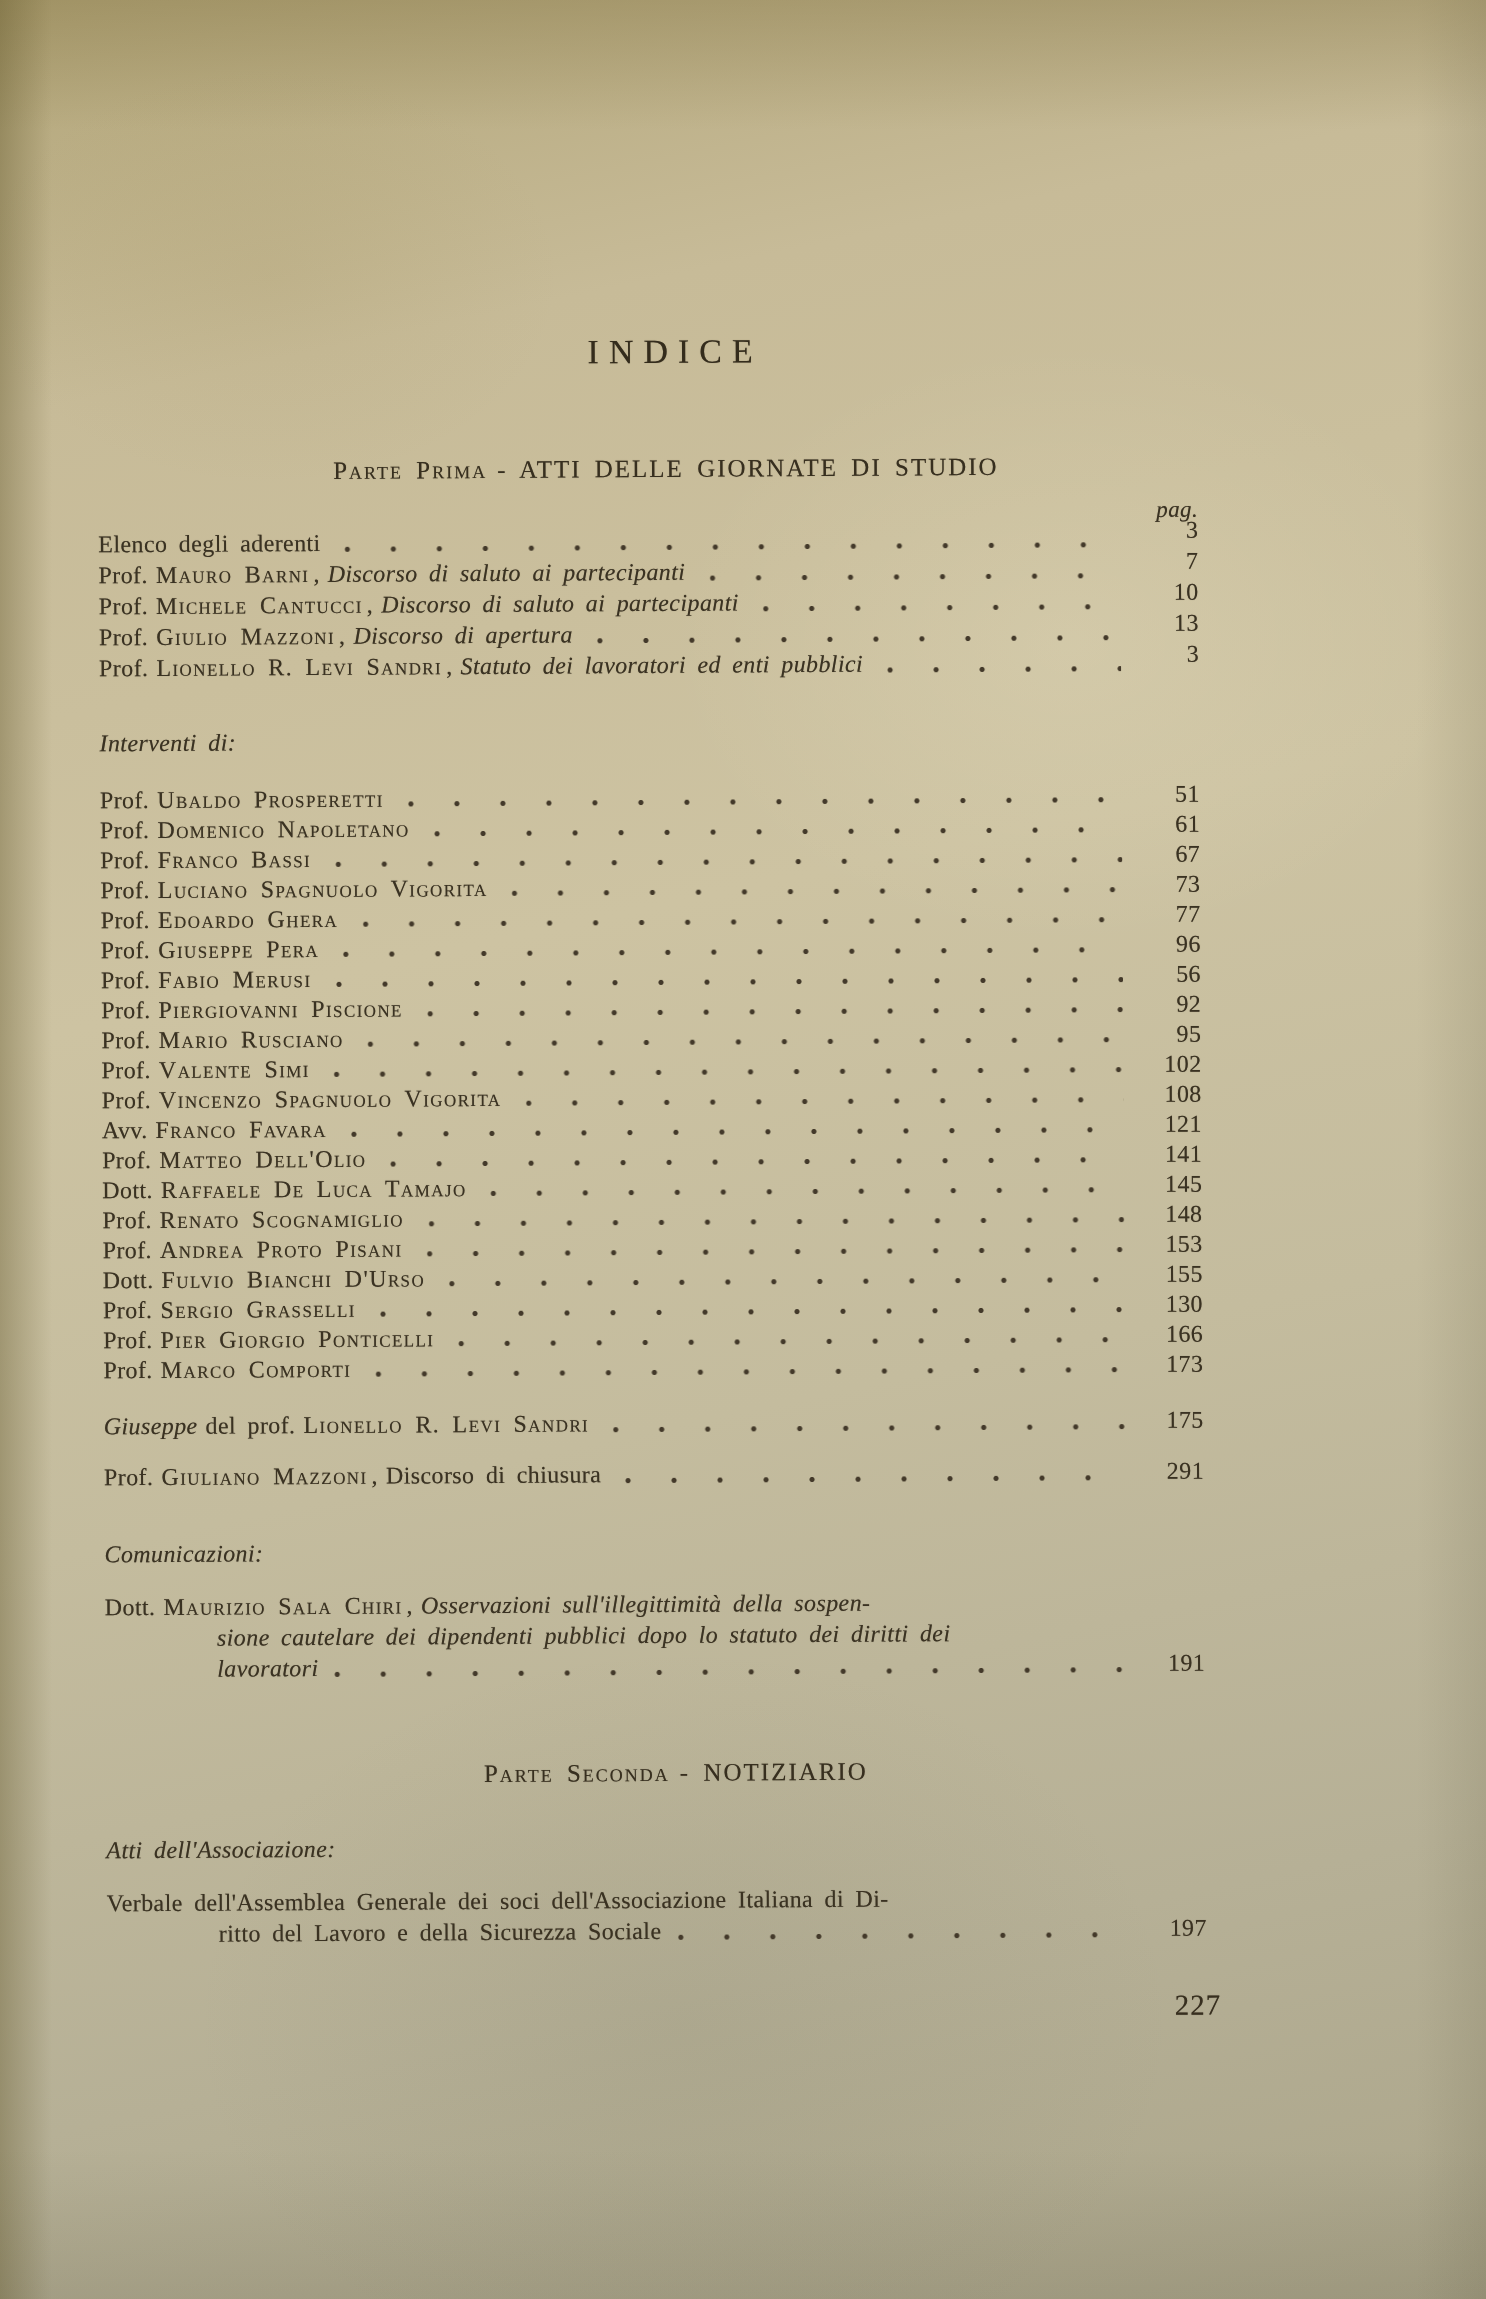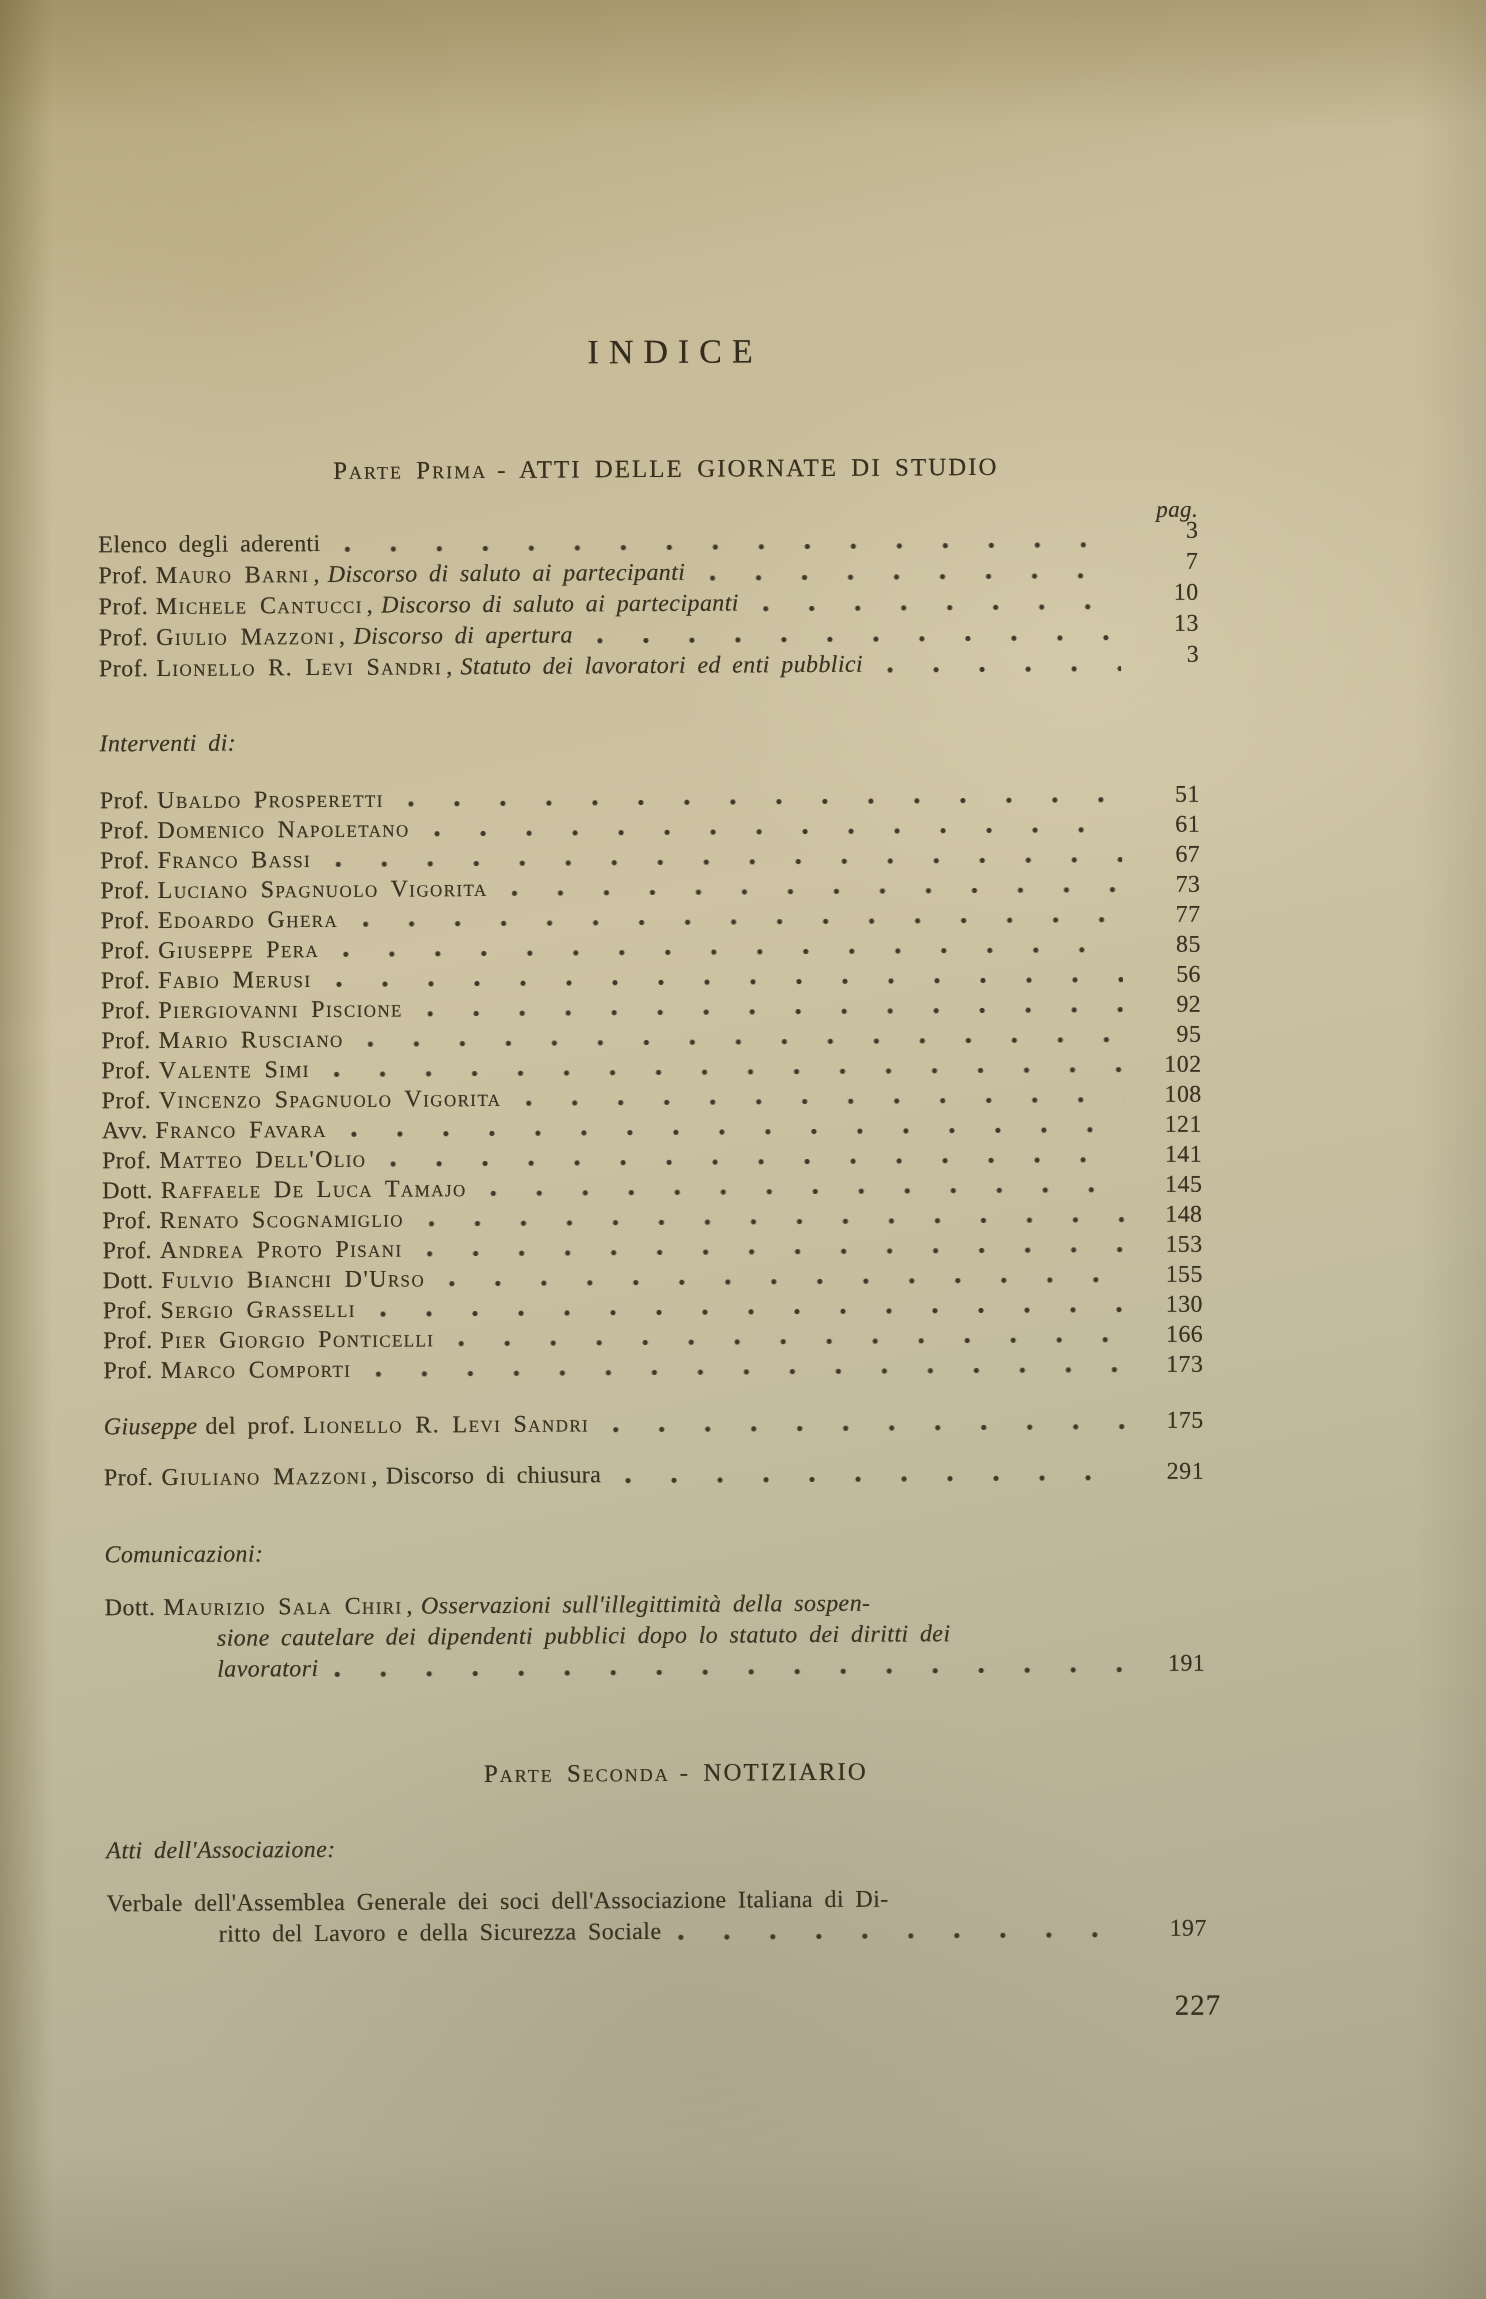--- a/index.html
+++ b/index.html
@@ -132,21 +132,21 @@
           <span class="pnum">73</span>
         </div>
         <div class="row">
           <span class="rowtext"><span>Prof.</span><span class="scn">Edoardo Ghera</span></span>
           <span class="leader"></span>
           <span class="pnum">77</span>
         </div>
         <div class="row">
           <span class="rowtext"><span>Prof.</span><span class="scn">Giuseppe Pera</span></span>
           <span class="leader"></span>
-          <span class="pnum">85</span>
+          <span class="pnum">96</span>
         </div>
         <div class="row">
           <span class="rowtext"><span>Prof.</span><span class="scn">Fabio Merusi</span></span>
           <span class="leader"></span>
           <span class="pnum">56</span>
         </div>
         <div class="row">
           <span class="rowtext"><span>Prof.</span><span class="scn">Piergiovanni Piscione</span></span>
           <span class="leader"></span>
           <span class="pnum">92</span>

